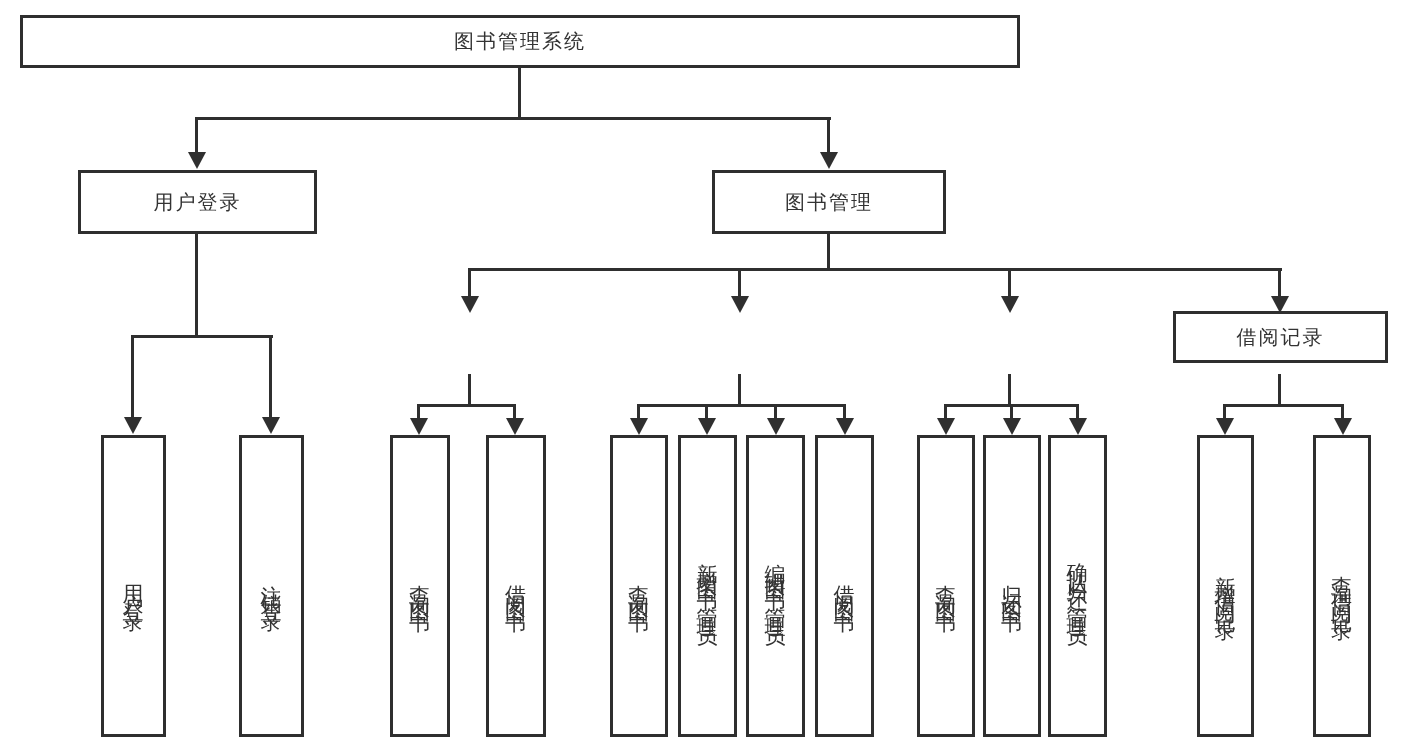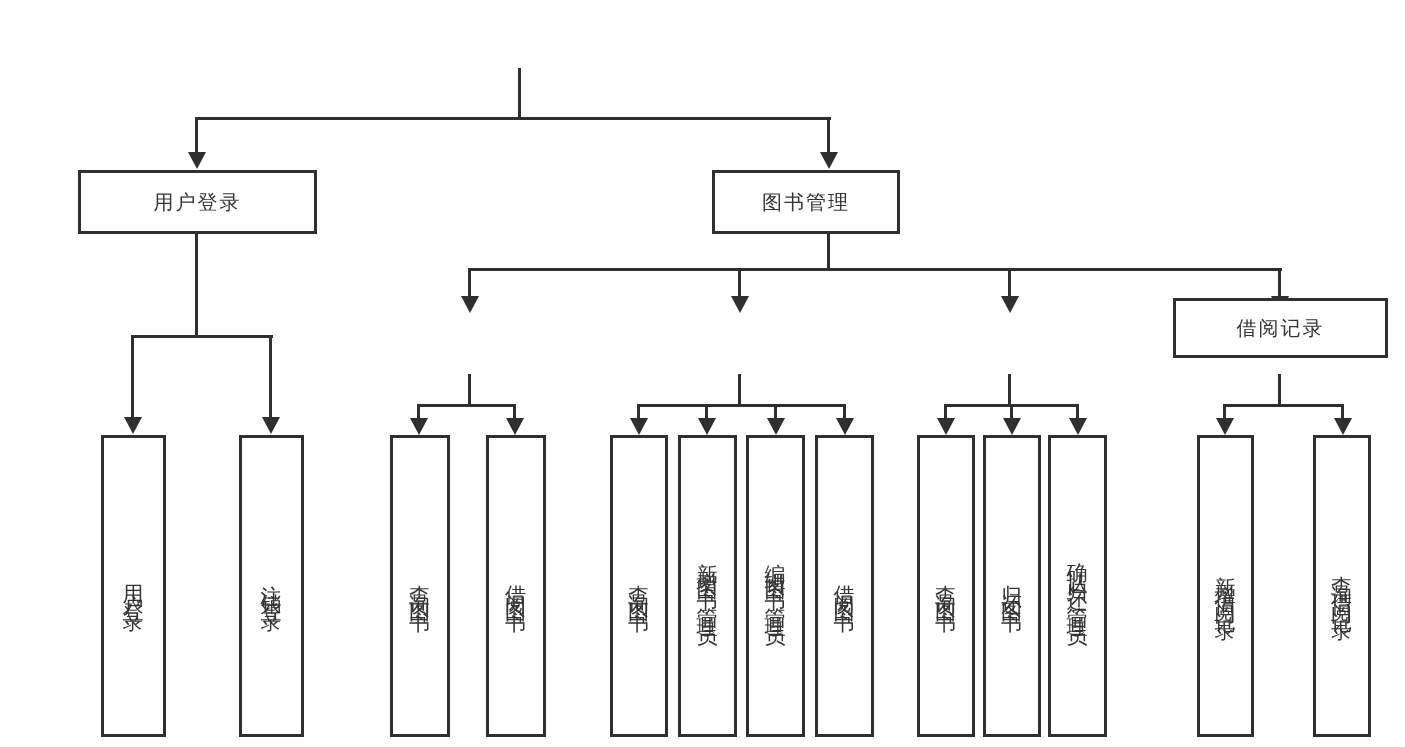--- a/index.html
+++ b/index.html
@@ -49,32 +49,35 @@
     color: #a6a6a6;
     letter-spacing: 1px;
     white-space: nowrap;
   }
 </style>
 </head>
 <body>
 
 <div class="canvas">
 
+  <div class="box" style="left:20px; top:15px; width:1000px; height:53px;">
+    <span>图书管理系统</span>
+  </div>
 
   <div class="vl" style="left:518px; top:68px; height:50px;"></div>
   <div class="hl" style="left:195px; top:117px; width:636px;"></div>
   <div class="vl" style="left:195px; top:117px; height:38px;"></div>
   <div class="ah" style="left:188px; top:152px;"></div>
   <div class="vl" style="left:827px; top:117px; height:38px;"></div>
   <div class="ah" style="left:820px; top:152px;"></div>
 
   <div class="box" style="left:78px; top:170px; width:239px; height:64px;">
     <span>用户登录</span>
   </div>
-  <div class="box" style="left:712px; top:170px; width:188px; height:64px;">
+  <div class="box" style="left:712px; top:170px; width:234px; height:64px;">
     <span>图书管理</span>
   </div>
 
   <div class="vl" style="left:195px; top:234px; height:103px;"></div>
   <div class="hl" style="left:131px; top:335px; width:142px;"></div>
   <div class="vl" style="left:131px; top:335px; height:84px;"></div>
   <div class="ah" style="left:124px; top:417px;"></div>
   <div class="vl" style="left:269px; top:335px; height:84px;"></div>
   <div class="ah" style="left:262px; top:417px;"></div>
 
@@ -82,21 +85,21 @@
   <div class="hl" style="left:468px; top:268px; width:814px;"></div>
   <div class="vl" style="left:468px; top:268px; height:32px;"></div>
   <div class="ah" style="left:461px; top:296px;"></div>
   <div class="vl" style="left:738px; top:268px; height:32px;"></div>
   <div class="ah" style="left:731px; top:296px;"></div>
   <div class="vl" style="left:1008px; top:268px; height:32px;"></div>
   <div class="ah" style="left:1001px; top:296px;"></div>
   <div class="vl" style="left:1278px; top:268px; height:32px;"></div>
   <div class="ah" style="left:1271px; top:296px;"></div>
 
-  <div class="box" style="left:1173px; top:298px; width:215px; height:60px;">
+  <div class="box" style="left:1173px; top:311px; width:215px; height:52px;">
     <span>借阅记录</span>
   </div>
 
   <div class="vl" style="left:468px; top:374px; height:32px;"></div>
   <div class="hl" style="left:417px; top:404px; width:99px;"></div>
   <div class="vl" style="left:417px; top:404px; height:16px;"></div>
   <div class="ah" style="left:410px; top:418px;"></div>
   <div class="vl" style="left:513px; top:404px; height:16px;"></div>
   <div class="ah" style="left:506px; top:418px;"></div>
 

